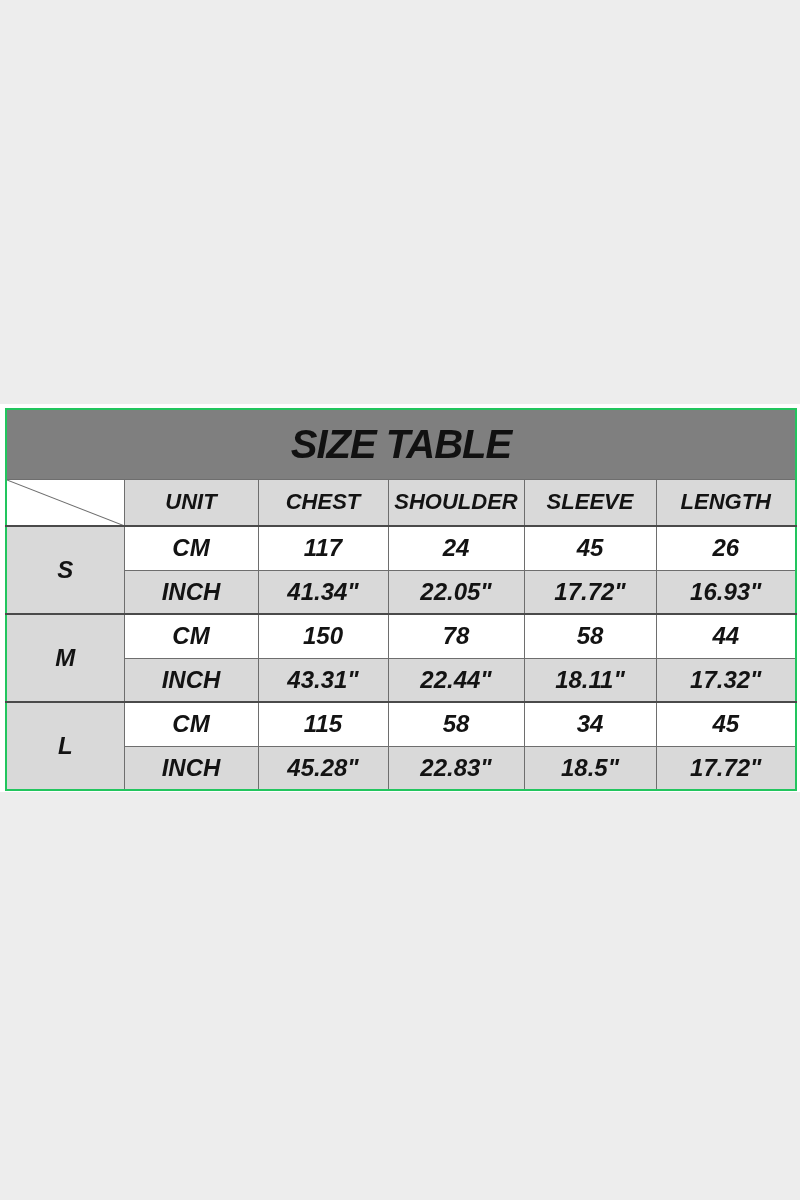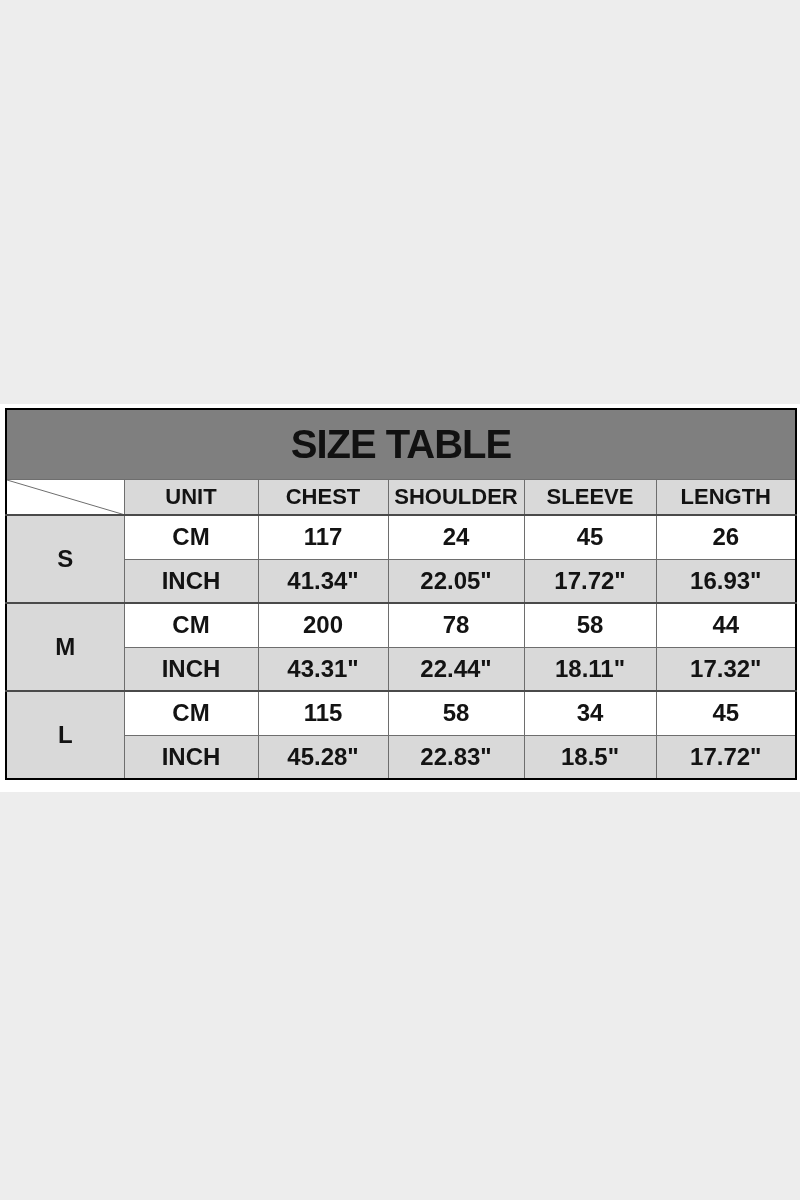--- a/index.html
+++ b/index.html
@@ -27,30 +27,30 @@
   }
   table.size-table th, table.size-table td {
     border: 1px solid #6e6e6e;
     text-align: center;
     vertical-align: middle;
     font-weight: bold;
     padding: 0;
     overflow: hidden;
   }
   
-  table.size-table { border: 2px solid #000000; }
+  table.size-table { border: 2px solid #22c55e; font-style: italic; }
   th.title-cell {
     height: 70px;
     background: #7f7f7f;
     color: #111111;
     font-size: 40px;
     letter-spacing: -1px;
     border: 1px solid #4a4a4a;
   }
-  tr.header-row th { height: 36px; background: #d9d9d9; font-size: 22px; }
+  tr.header-row th { height: 47px; background: #d9d9d9; font-size: 22px; }
   tr.header-row th.corner-cell { background: #ffffff; position: relative; }
   .corner-cell svg { position: absolute; inset: 0; width: 100%; height: 100%; display: block; }
 
   tr.data-row { height: 44px; }
   tr.data-row td { font-size: 24px; }
   td.size-cell { background: #d9d9d9; font-size: 26px; }
   td.unit-cell { font-size: 22px; }
   tr.row-cm td { background: #ffffff; }
   tr.row-inch td { background: #d9d9d9; }
   tr.row-inch td.size-cell, tr.row-cm td.size-cell { background: #d9d9d9; }
@@ -101,21 +101,21 @@
       <td class="unit-cell">INCH</td>
       <td>41.34"</td>
       <td>22.05"</td>
       <td>17.72"</td>
       <td>16.93"</td>
     </tr>
 
     <tr class="data-row row-cm block-start">
       <td class="size-cell" rowspan="2">M</td>
       <td class="unit-cell">CM</td>
-      <td>200</td>
+      <td>150</td>
       <td>78</td>
       <td>58</td>
       <td>44</td>
     </tr>
     <tr class="data-row row-inch">
       <td class="unit-cell">INCH</td>
       <td>43.31"</td>
       <td>22.44"</td>
       <td>18.11"</td>
       <td>17.32"</td>

